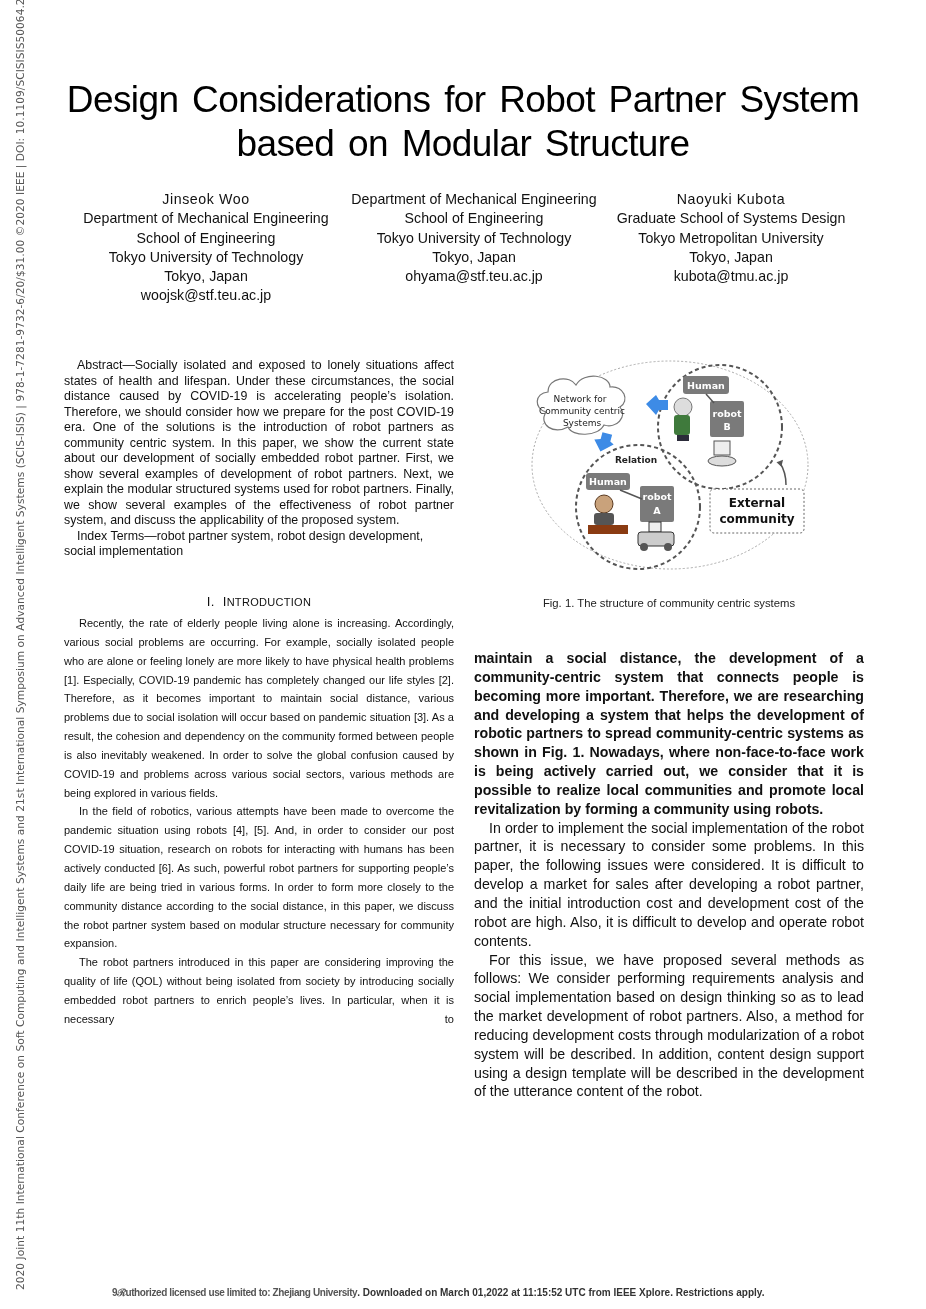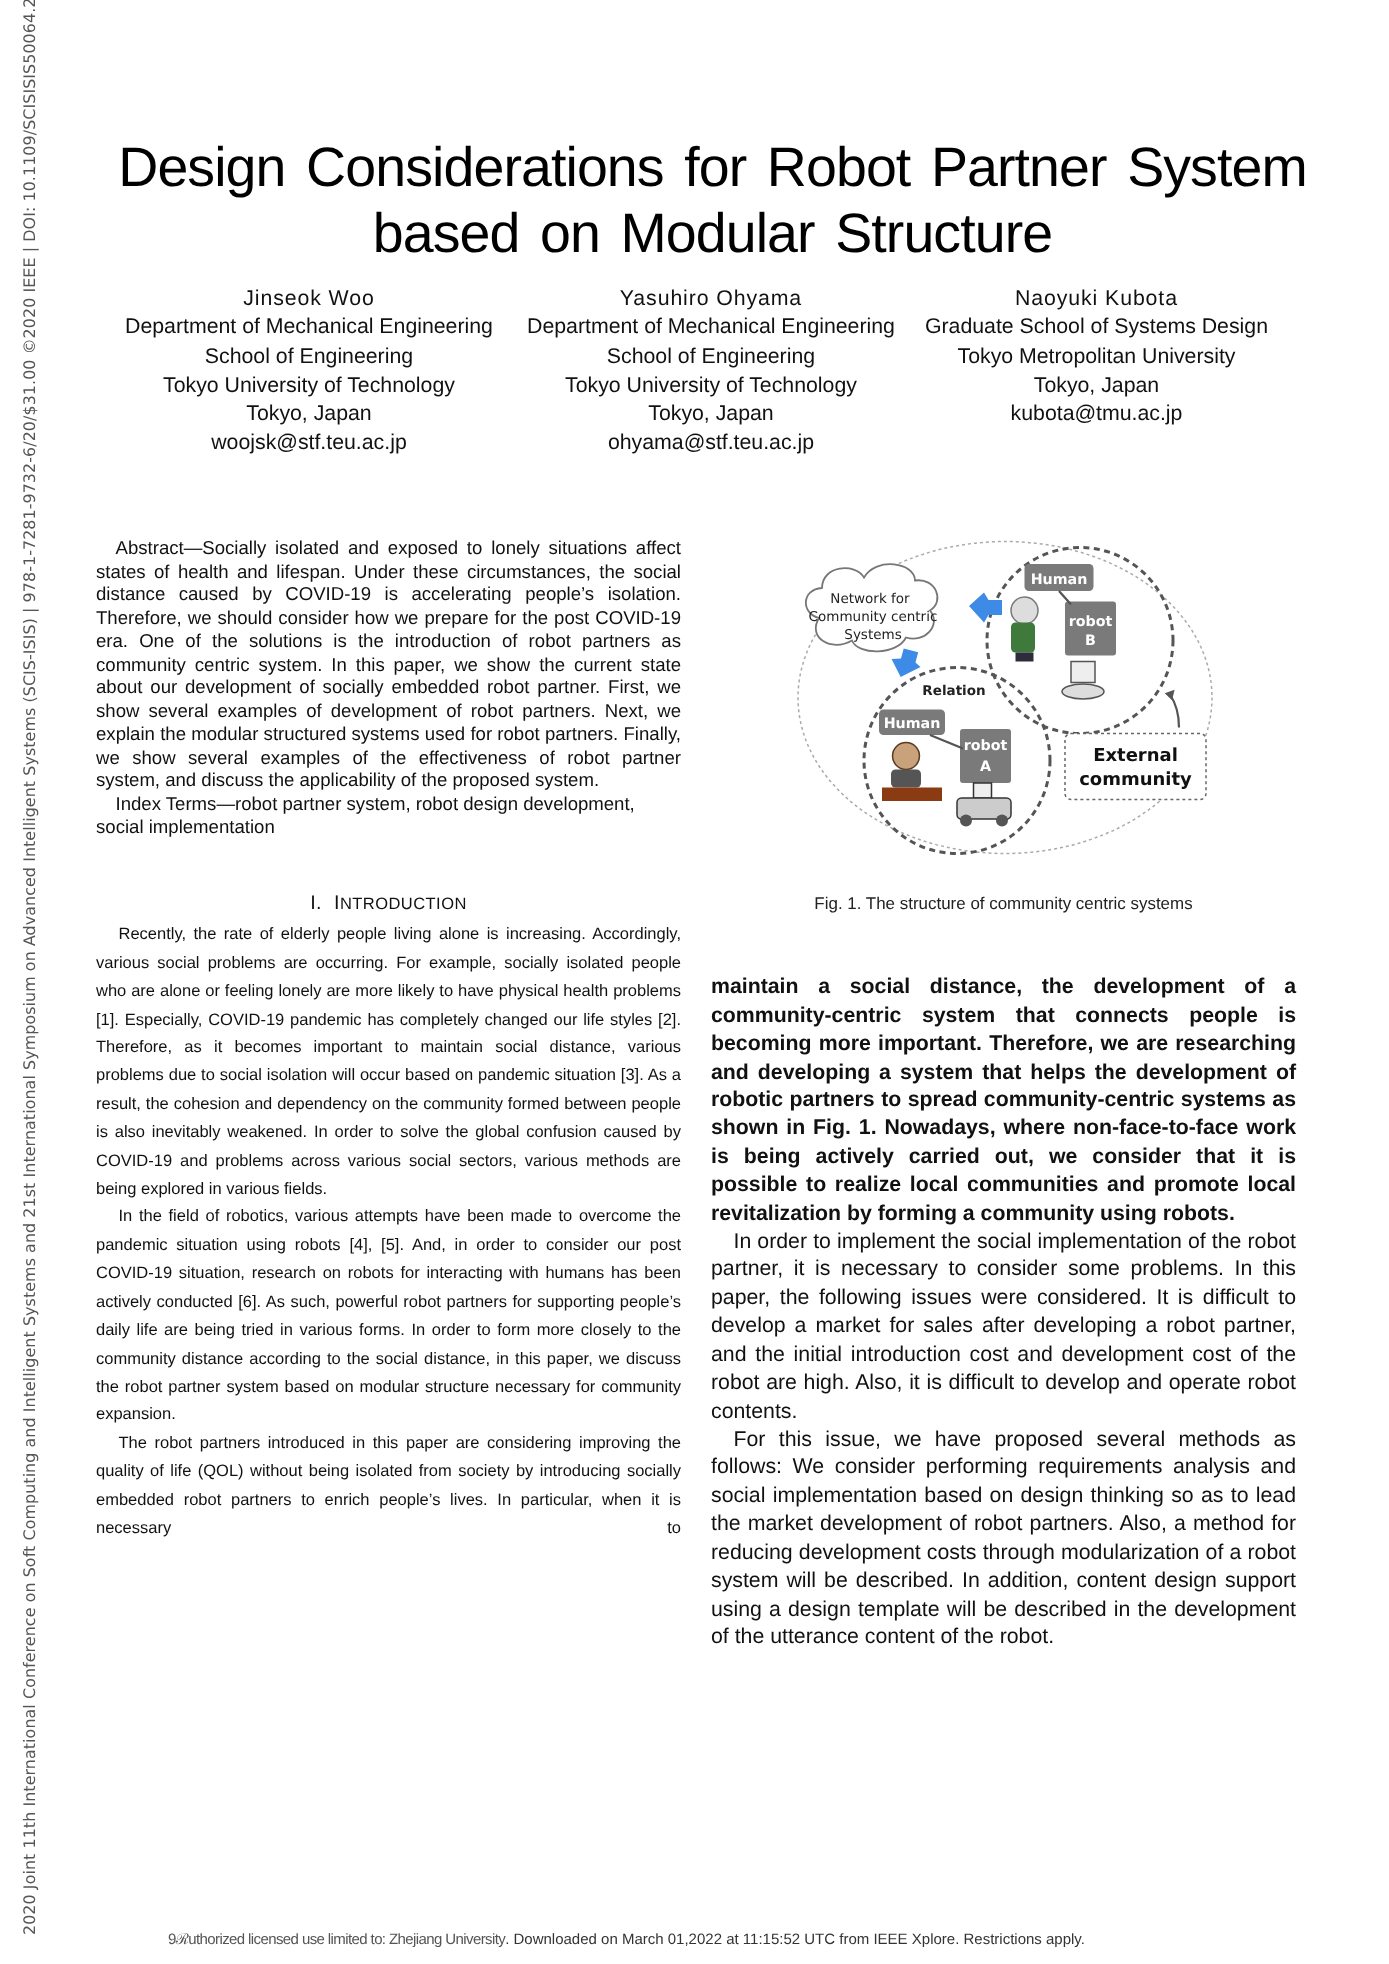--- a/index.html
+++ b/index.html
@@ -1,38 +1,38 @@
 <!DOCTYPE html>
 <html><head>
 <meta charset="utf-8">
 <style>
   html, body { margin:0; padding:0; background:#ffffff; }
   body { width:926px; height:1309px; position:relative; overflow:hidden; color:#111; font-family:"Liberation Sans", sans-serif; }
   .sidebar { position:absolute; left:2px; top:0; width:24px; height:1309px; }
   .sidebar-text { position:absolute; left:12px; top:1290px; transform-origin:0 0; transform:rotate(-90deg); white-space:nowrap; font-family:"DejaVu Sans", sans-serif; font-size:10.6px; color:#555; letter-spacing:0.05px; }
-  .title { position:absolute; left:40px; top:78px; width:846px; text-align:center; font-size:37px; line-height:44px; letter-spacing:-0.6px; word-spacing:4px; color:#000; margin:12px; font-weight:normal; }
+  .title { position:absolute; left:40px; top:78px; width:846px; text-align:center; font-size:37px; line-height:44px; letter-spacing:-0.6px; word-spacing:4px; color:#000; margin:0; font-weight:normal; }
   .authors { position:absolute; top:190px; left:0; width:926px; }
   .author { position:absolute; top:0; text-align:center; font-size:14.2px; line-height:19.3px; color:#111; white-space:nowrap; }
   .author .name { letter-spacing:0.6px; }
   .a1 { left:72px; width:268px; }
   .a2 { left:340px; width:268px; }
   .a3 { left:608px; width:246px; }
   .col { position:absolute; text-align:justify; color:#111; }
   .abstract { left:64px; top:358px; width:390px; font-size:12.4px; line-height:15.5px; }
   .abstract p { margin:0; text-indent:13px; }
   .section-head { position:absolute; left:64px; top:594px; width:390px; text-align:center; font-size:13.2px; letter-spacing:0.3px; }
   .section-head .sc { font-size:11px; }
   .intro-left { left:64px; top:614px; width:390px; font-size:11px; line-height:18.85px; }
   .intro-left p, .intro-right p { margin:0; text-indent:15px; }
   .intro-left p.first { text-indent:15px; }
   .intro-right { left:474px; top:649px; width:390px; font-size:14.2px; line-height:18.85px; }
   .intro-right p.cont { text-indent:0;font-weight:bold; }
   .fig { position:absolute; left:528px; top:357px; width:284px; height:214px; }
   .fig-caption { position:absolute; left:474px; top:597px; width:390px; text-align:center; font-size:11.3px; color:#222; }
-  .footer { position:absolute; left:112px; top:1285px; width:700px; font-size:10px; color:#333; white-space:nowrap; }
+  .footer { position:absolute; left:112px; top:1285px; width:700px; font-size:10px; color:#333; white-space:nowrap;font-weight:bold; }
   .footer .garbled { color:#555; letter-spacing:-0.4px; }
   svg text { font-family:"DejaVu Sans", sans-serif; }
 </style>
 </head>
 <body>
 
 <div class="sidebar">
   <div class="sidebar-text">2020 Joint 11th International Conference on Soft Computing and Intelligent Systems and 21st International Symposium on Advanced Intelligent Systems (SCIS-ISIS) | 978-1-7281-9732-6/20/$31.00 ©2020 IEEE | DOI: 10.1109/SCISISIS50064.2020.9322730</div>
 </div>
 
@@ -44,21 +44,20 @@
 <div class="authors">
   <div class="author a1">
     <div class="name">Jinseok Woo</div>
     <div>Department of Mechanical Engineering</div>
     <div>School of Engineering</div>
     <div>Tokyo University of Technology</div>
     <div>Tokyo, Japan</div>
     <div>woojsk@stf.teu.ac.jp</div>
   </div>
   <div class="author a2">
-    <div class="name">Yasuhiro Ohyama</div>
     <div>Department of Mechanical Engineering</div>
     <div>School of Engineering</div>
     <div>Tokyo University of Technology</div>
     <div>Tokyo, Japan</div>
     <div>ohyama@stf.teu.ac.jp</div>
   </div>
   <div class="author a3">
     <div class="name">Naoyuki Kubota</div>
     <div>Graduate School of Systems Design</div>
     <div>Tokyo Metropolitan University</div>

